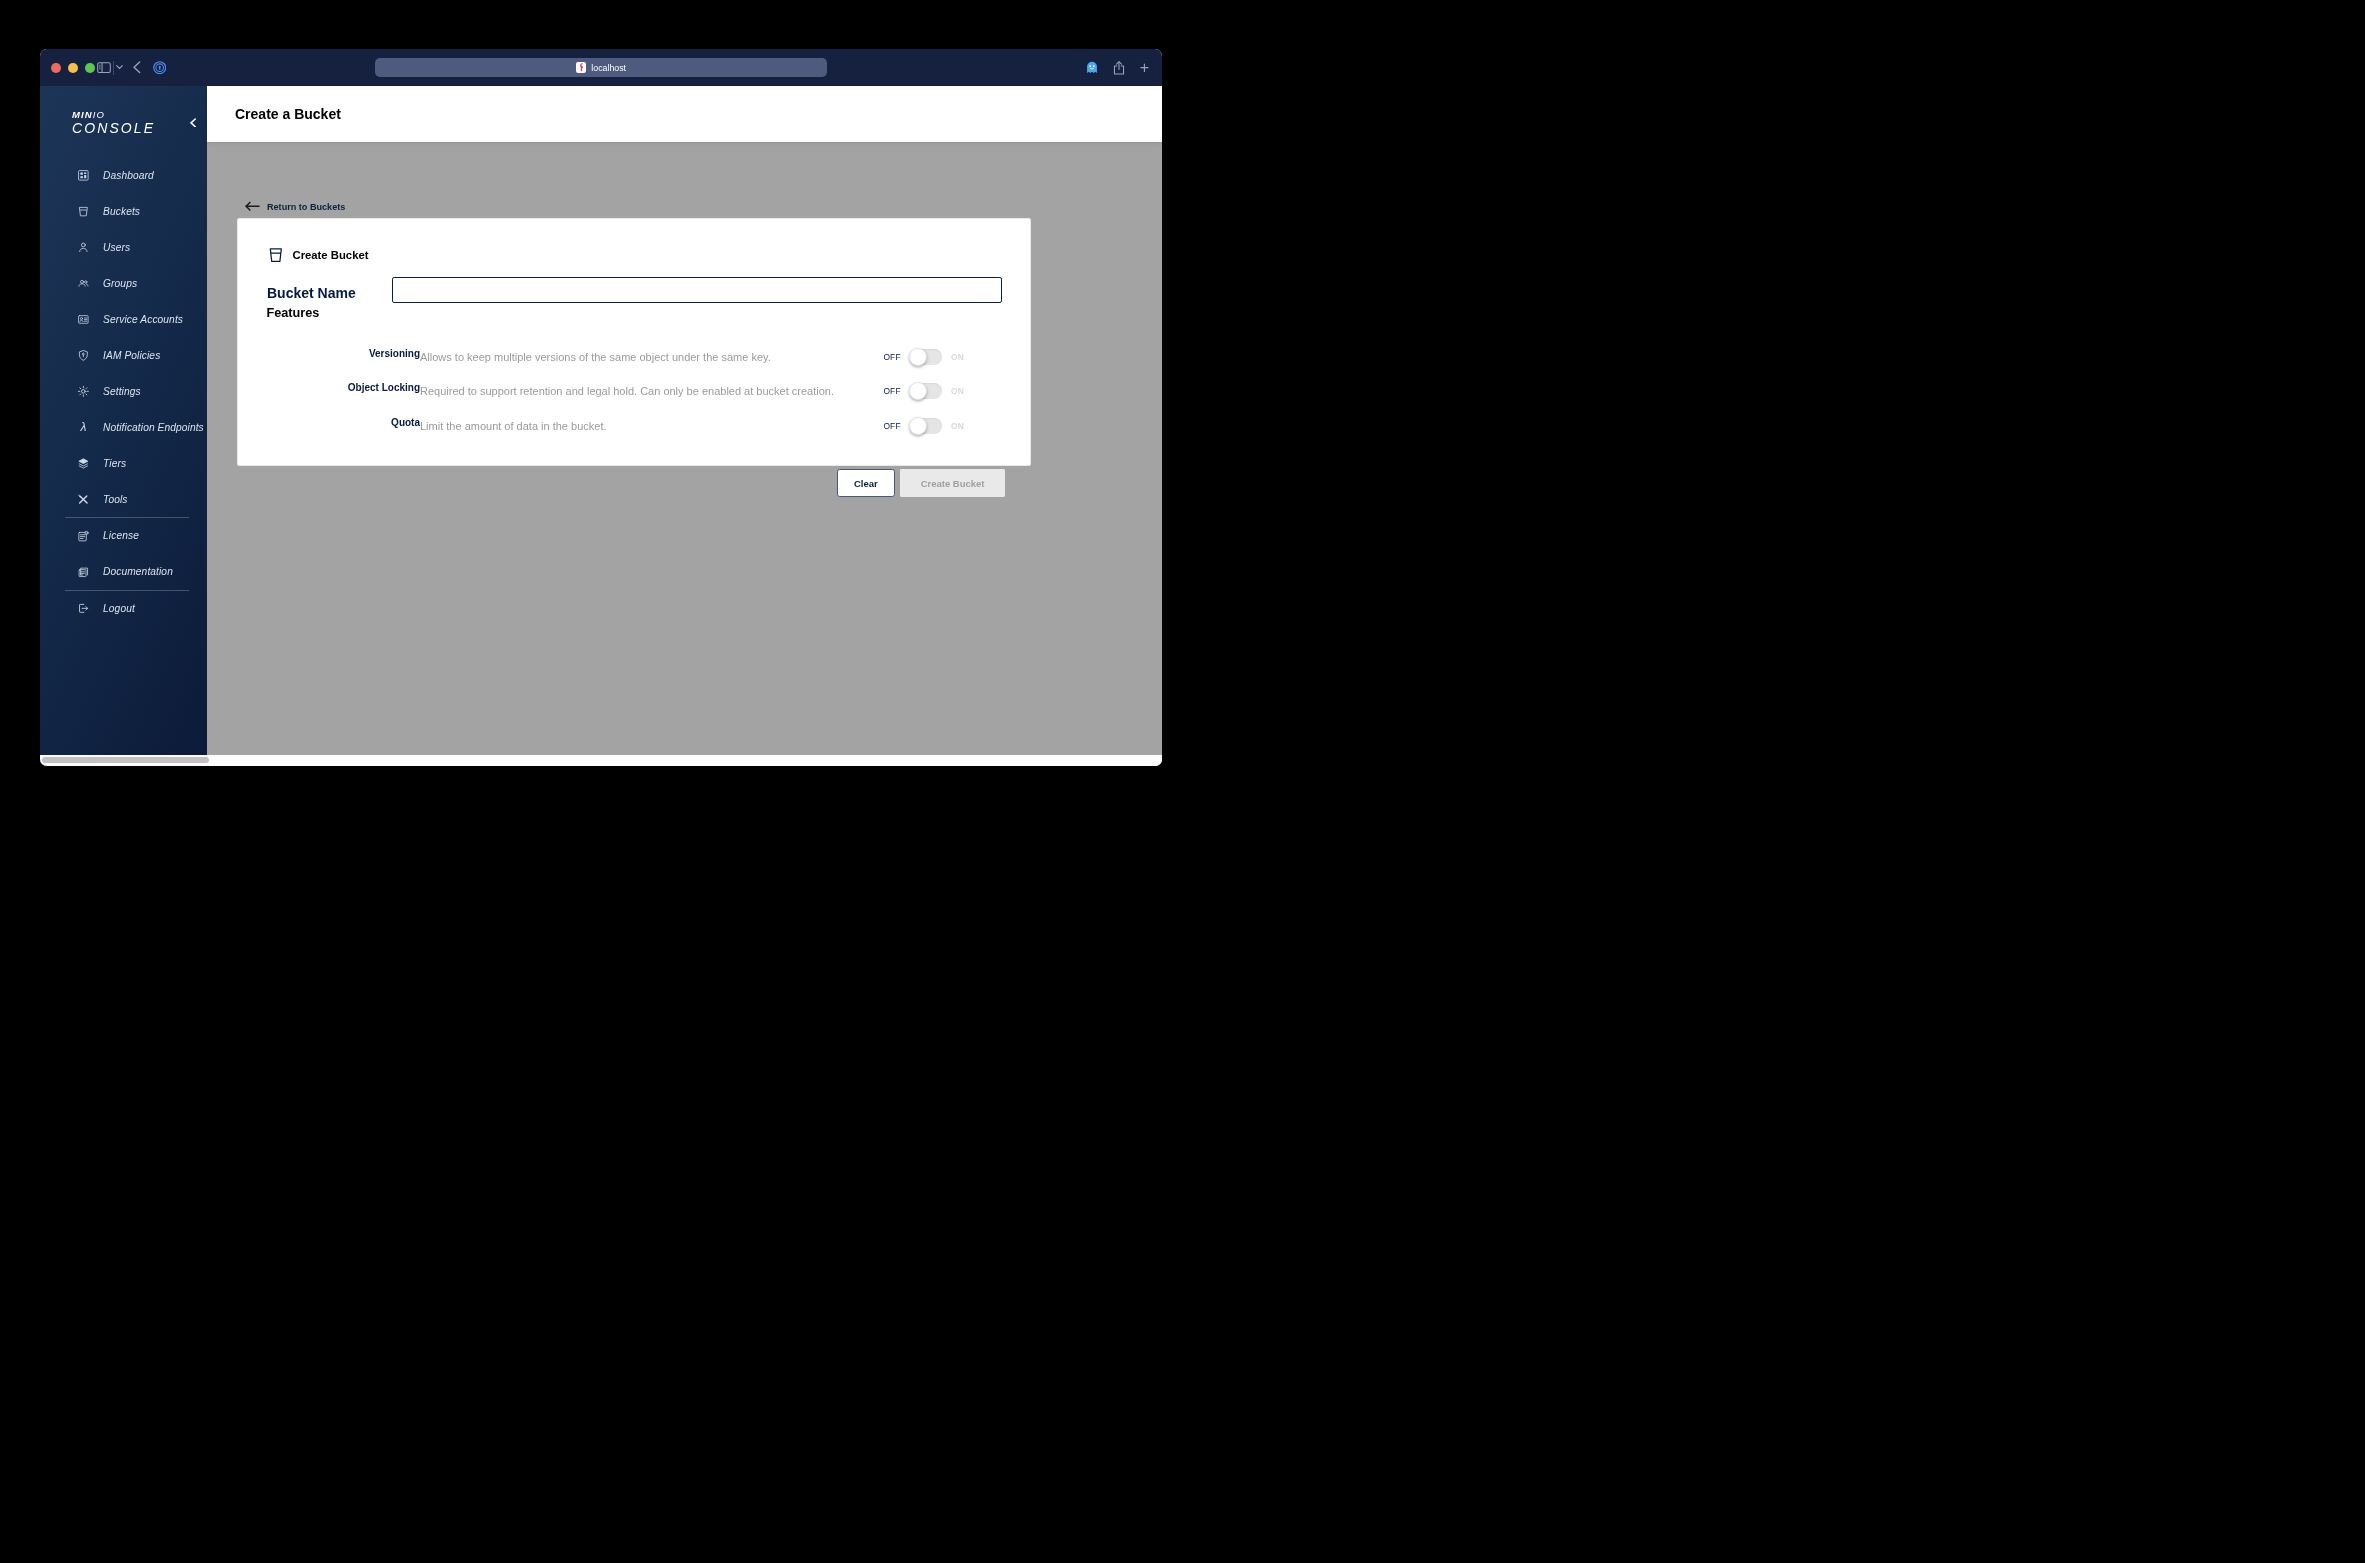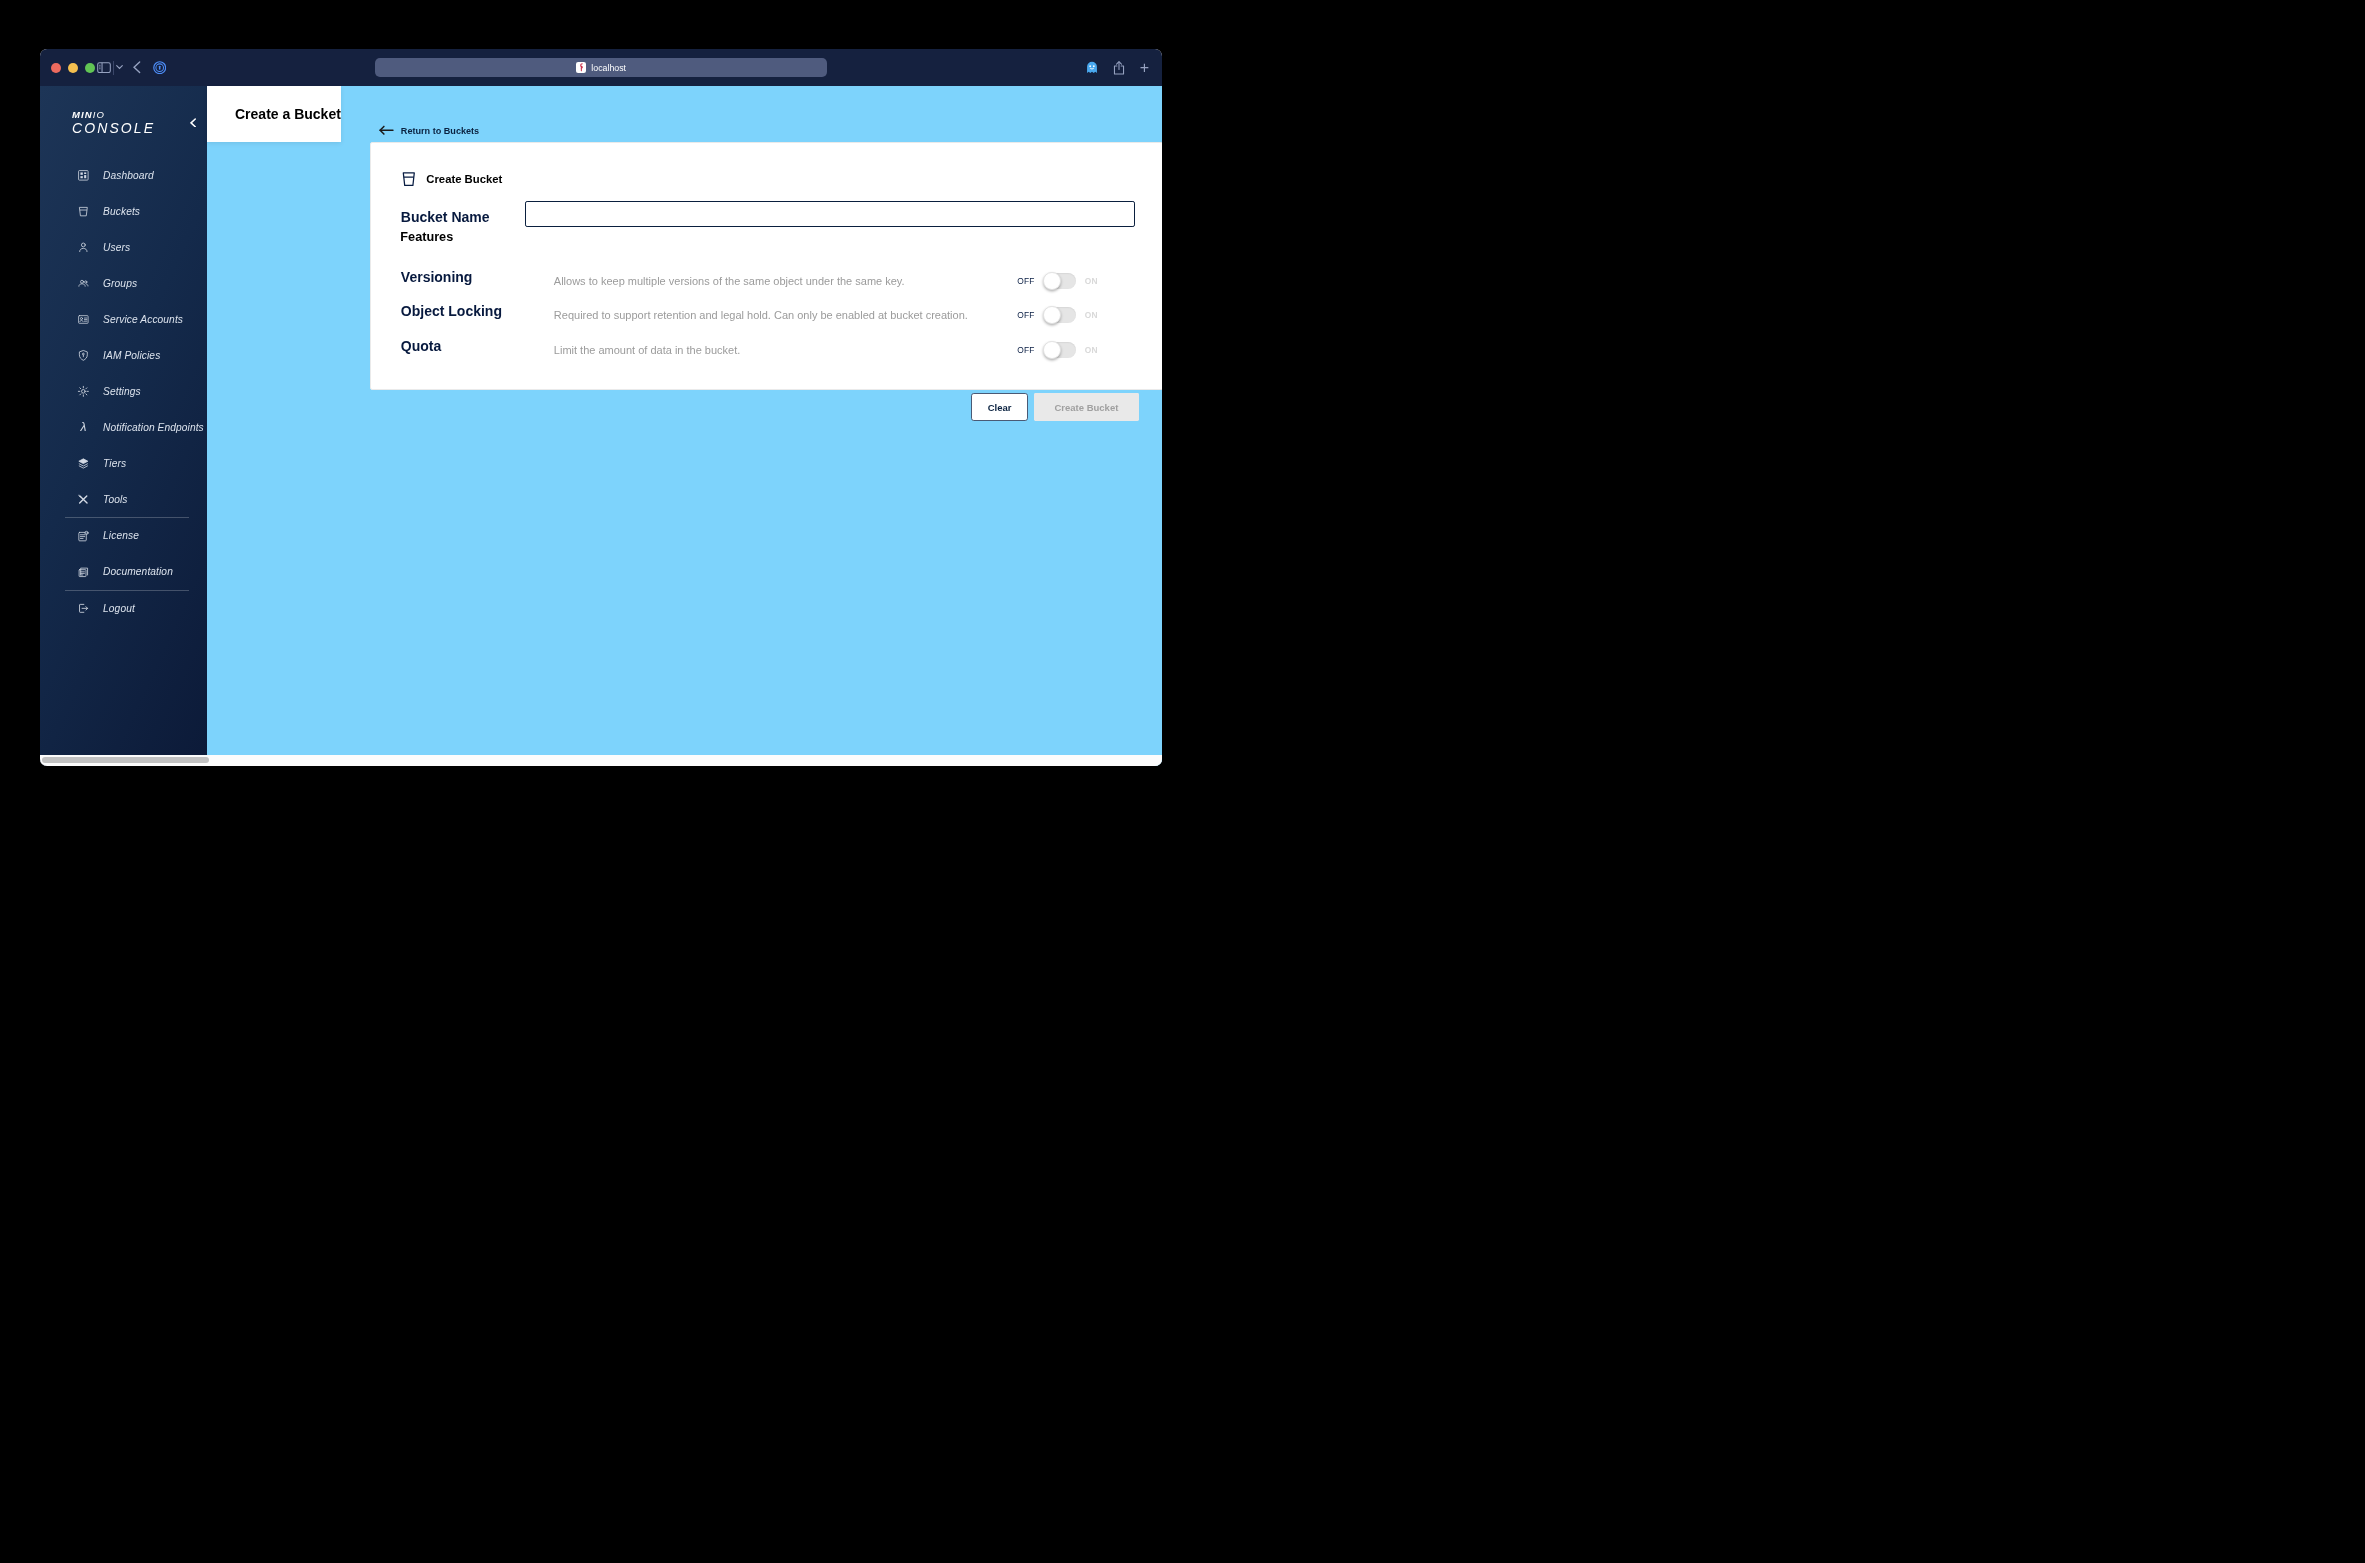--- a/index.html
+++ b/index.html
@@ -28,37 +28,37 @@
   .logo-top span{font-weight:300;}
   .logo-bottom{font-size:14px;font-weight:300;letter-spacing:2.1px;margin-top:0.7px;}
   .collapse{position:absolute;right:5.6px;top:28px;width:17px;height:17px;display:flex;align-items:center;justify-content:center;cursor:pointer;}
   .nav{margin-top:21px;}
   .nav-item{height:36px;display:flex;align-items:center;cursor:pointer;}
   .nav-ico{width:12.7px;height:12.7px;margin-left:37px;display:flex;align-items:center;justify-content:center;color:#d4dae4;}
   .nav-ico .glyph{font-size:12px;line-height:1;color:#d4dae4;}
   .nav-label{margin-left:13.4px;font-size:10.2px;letter-spacing:0.1px;color:#dce3ed;}
   .nav-divider{height:0.7px;background:rgba(255,255,255,.22);margin:0 18.3px 0 24.6px;}
   
-  .content{flex:1;display:flex;background:#7dd3fc;min-width:0;}
+  .content{flex:1;display:flex;flex-direction:column;background:#a3a3a3;min-width:0;gap:20px;}
   .page-header{height:56px;background:#fff;display:flex;align-items:center;padding-left:28px;
                box-shadow:0 2.1px 4.9px rgba(0,0,0,.09);position:relative;z-index:2;}
   .page-title{font-size:14px;font-weight:700;color:#000;}
   .page-body{flex:1;position:relative;}
   .return-link{position:absolute;left:37px;top:39px;display:flex;align-items:flex-end;gap:7px;cursor:pointer;}
   .return-text{font-size:9.1px;font-weight:600;color:#0a2240;}
   .card{position:absolute;left:29.5px;top:56px;width:794px;height:248px;background:#fff;
         border:0.7px solid #eaeaea;border-radius:2.1px;box-sizing:border-box;}
   .card-head{position:absolute;left:29px;top:27px;display:flex;align-items:center;gap:8.4px;}
   .card-title{font-size:11.3px;font-weight:700;color:#000;}
   .bn-label{position:absolute;left:29.5px;top:66px;font-size:14px;font-weight:600;color:#07193E;}
   .bn-input{position:absolute;left:154px;top:58px;width:610px;height:26px;box-sizing:border-box;
             border:1.1px solid #0a1f3e;border-radius:2.1px;background:#fff;font-size:9.8px;padding:0 7px;outline:none;}
   .features-h{position:absolute;left:29px;top:87px;font-size:12.7px;font-weight:700;color:#000;}
   .feat-row{position:absolute;left:29.5px;right:24.6px;height:34px;display:flex;align-items:center;}
-  .feat-label{width:153px;font-size:14px;font-weight:600;color:#07193E;transform:translateY(-4.2px);}
+  .feat-label{width:153px;font-size:10px;font-weight:600;color:#07193E;transform:translateY(-4.2px);text-align:right;}
   .feat-desc{flex:1;font-size:11px;color:#9b9b9b;}
   .toggle-group{display:flex;align-items:center;gap:9.1px;margin-right:41px;}
   .t-off{font-size:8.4px;font-weight:400;color:#081C42;letter-spacing:0.2px;}
   .t-on{font-size:8.4px;font-weight:800;color:#d9d9d9;letter-spacing:0.2px;}
   .track{position:relative;width:32px;height:16px;border-radius:8.4px;background:#e5e5e5;
          box-shadow:inset 0 0.7px 1.4px rgba(0,0,0,.08);cursor:pointer;}
   .knob{position:absolute;left:-0.7px;top:-0.7px;width:17.6px;height:17.6px;border-radius:50%;background:#fff;
         border:0.7px solid #e2e2e2;box-sizing:border-box;box-shadow:0 1.4px 2.8px rgba(0,0,0,.3);}
   .btn-row{position:absolute;right:24.6px;top:250px;display:flex;gap:5.6px;}
   .btn-clear{height:28px;padding:0 16px;background:#fff;border:1.1px solid #4a5a75;border-radius:2.8px;

